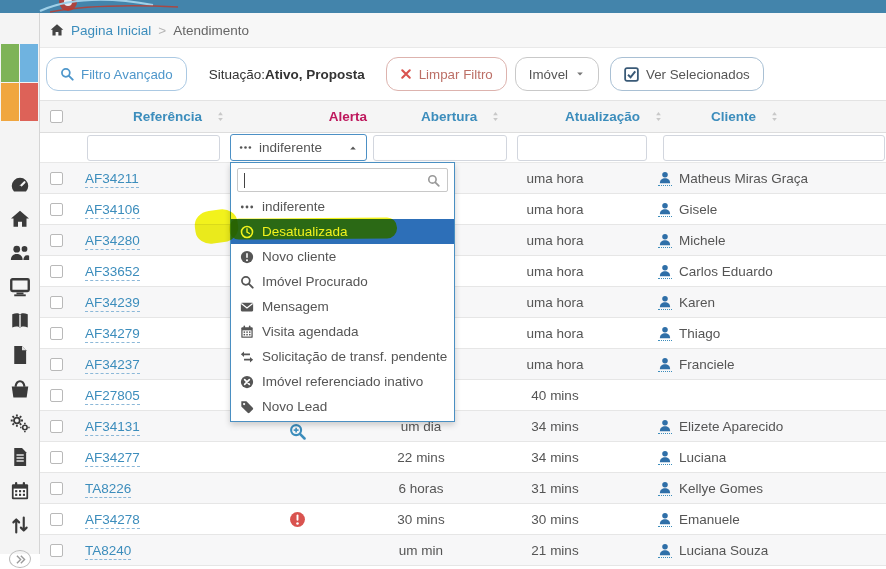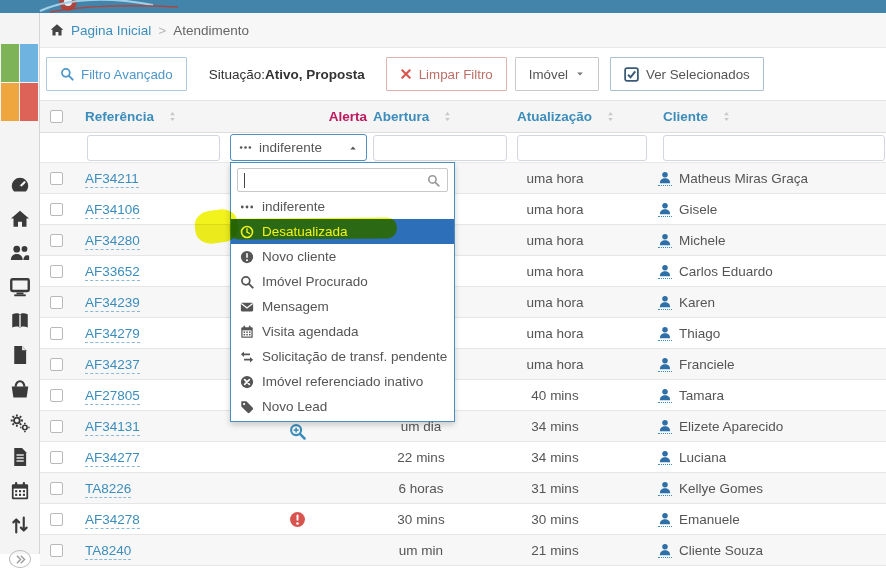--- a/index.html
+++ b/index.html
@@ -26,37 +26,37 @@
   
   .main { position:absolute; left:40px; top:13px; width:846px; height:556px; }
 
   .breadcrumb { height:35px; background:#f7f7f7; border-bottom:1px solid #e9e9e9; display:flex; align-items:center; padding-left:10px; gap:7px; }
   .breadcrumb .ic { width:14px; height:14px; color:#444; }
   .crumb-link { color:#3c8dbc; }
   .crumb-sep { color:#b5b5b5; }
   .crumb-cur { color:#666; }
 
   .toolbar { height:52px; background:#fff; display:flex; align-items:center; padding-left:6px; }
-  .btn { display:inline-flex; align-items:center; gap:7px; background:#fff; border-radius:1px; height:34px; padding:0 13px; cursor:pointer; white-space:nowrap; }
+  .btn { display:inline-flex; align-items:center; gap:7px; background:#fff; border-radius:12px; height:34px; padding:0 13px; cursor:pointer; white-space:nowrap; }
   .btn .ic { width:14px; height:14px; }
   .btn-filter { border:1px solid #abc9e3; color:#4f97cb; }
   .btn-clear { border:1px solid #ddb3ae; color:#bc6f66; margin-left:21px; }
   .btn-clear .ic { color:#d9534f; width:12px; height:12px; }
   .btn-actions { border:1px solid #c9c9c9; color:#555; margin-left:8px; }
   .btn-actions .ic { width:10px; height:10px; color:#777; }
   .btn-selected { border:1px solid #a9c0d4; color:#555; margin-left:11px; }
   .btn-selected .ic { width:15px; height:15px; color:#3a5a77; }
   .situation { margin-left:22px; color:#333; }
   .situation b { color:#333; }
 
   
   .row { display:flex; width:846px; }
   .c0{width:45px;} .c1{width:145px;} .c2{width:137px;} .c3{width:108px;} .c4{width:160px;} .c5{width:251px;}
   .thead { height:33px; background:#f5f5f5; border-top:1px solid #e3e3e3; border-bottom:1px solid #ddd; align-items:center; font-weight:bold; }
-  .thead .hlink { color:#3c8dbc; display:inline-flex; align-items:center; gap:13px; cursor:pointer; }
+  .thead .hlink { color:#3c8dbc; display:inline-flex; align-items:center; gap:13px; cursor:pointer;margin-left:48px; }
   .thead .sort { width:11px; height:11px; color:#aaa; }
   .c0 { display:flex; align-items:center; padding-left:10px; }
   .th-alerta { text-align:right; color:#be185d; }
   .th-abertura { padding-left:6px; }
   .th-atual { padding-left:42px; }
   .th-cliente { padding-left:28px; }
 
   .tfilter { height:30px; background:#fff; border-bottom:1px solid #e8e8e8; align-items:center; }
   .finput { height:26px; border:1px solid #d2d6de; border-radius:3px; background:#fff; outline:none; font-family:inherit; font-size:13px; padding:0 5px; color:#555; }
   .fi1 { width:133px; margin-left:2px; } .fi3 { width:134px; margin-left:6px; } .fi4 { width:130px; margin-left:42px; } .fi5 { width:222px; margin-left:28px; }
@@ -502,29 +502,20 @@
       </div>
 
       <div class="row">
         <div class="c0">
             <span class="checkbox"></span>
           </div>
         <div class="c1"><span class="ref-link">AF27805</span></div>
         <div class="c2"></div>
         <div class="c3 cell-center"></div>
         <div class="c4 cell-center">40 mins</div>
-        <div class="c5 client">
-            <span class="ic">
-              <svg viewBox="0 0 16 16">
-                <circle cx="8" cy="4.5" r="3.4" fill="currentColor"></circle>
-                <path d="M1.7 15 C1.7 10.8 4.5 9 8 9 C11.5 9 14.3 10.8 14.3 15 Z" fill="currentColor"></path>
-              </svg>
-            </span>
-            <span class="name">Tamara</span>
-          </div>
       </div>
 
       <div class="row alt">
         <div class="c0">
             <span class="checkbox"></span>
           </div>
         <div class="c1"><span class="ref-link">AF34131</span></div>
         <div class="c2"></div>
         <div class="c3 cell-center">um dia</div>
         <div class="c4 cell-center">34 mins</div>
@@ -604,21 +595,21 @@
         <div class="c2"></div>
         <div class="c3 cell-center">um min</div>
         <div class="c4 cell-center">21 mins</div>
         <div class="c5 client">
             <span class="ic">
               <svg viewBox="0 0 16 16">
                 <circle cx="8" cy="4.5" r="3.4" fill="currentColor"></circle>
                 <path d="M1.7 15 C1.7 10.8 4.5 9 8 9 C11.5 9 14.3 10.8 14.3 15 Z" fill="currentColor"></path>
               </svg>
             </span>
-            <span class="name">Cliente Souza</span>
+            <span class="name">Luciana Souza</span>
           </div>
       </div>
 
     </div>
   </div>
 
   <span class="alerta-abs ic-searchplus ic" style="left:289px; top:423px;">
       <svg viewBox="0 0 16 16">
         <circle cx="6.7" cy="6.7" r="4.7" fill="none" stroke="currentColor" stroke-width="2"></circle>
         <line x1="4.4" y1="6.7" x2="9" y2="6.7" stroke="currentColor" stroke-width="1.5"></line>

